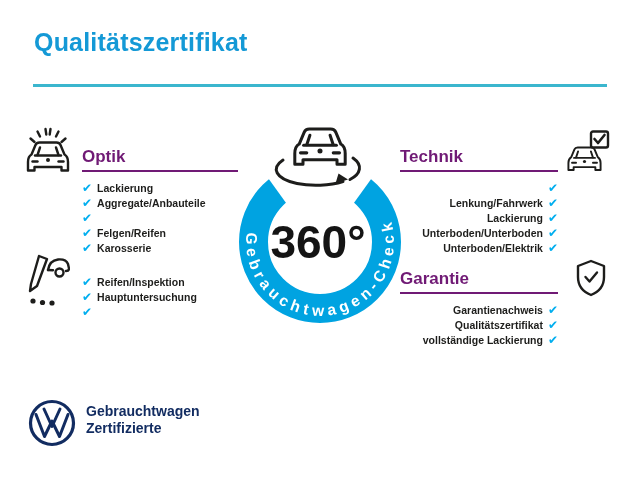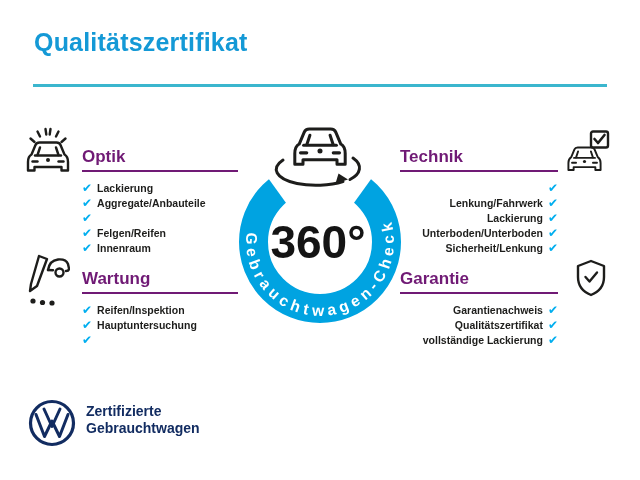--- a/index.html
+++ b/index.html
@@ -155,21 +155,21 @@
         </li>
       <li>
           <span class="chk">✔</span>
         </li>
       <li>
           <span class="chk">✔</span>
           <span>Felgen/Reifen</span>
         </li>
       <li>
           <span class="chk">✔</span>
-          <span>Innenraum</span>
+          <span>Karosserie</span>
         </li>
     </ul>
   </section>
 
   <section class="panel right" style="top:144px">
     <h2>Technik</h2>
     <ul>
       <li>
           <span class="chk">✔</span>
         </li>
@@ -180,27 +180,26 @@
       <li>
           <span class="chk">✔</span>
           <span>Lackierung</span>
         </li>
       <li>
           <span class="chk">✔</span>
           <span>Unterboden/Unterboden</span>
         </li>
       <li>
           <span class="chk">✔</span>
-          <span>Sicherheit/Lenkung</span>
+          <span>Unterboden/Elektrik</span>
         </li>
     </ul>
   </section>
 
   <section class="panel left" style="top:266px">
-    <h2>Wartung</h2>
     <ul>
       <li>
           <span class="chk">✔</span>
           <span>Reifen/Inspektion</span>
         </li>
       <li>
           <span class="chk">✔</span>
           <span>Hauptuntersuchung</span>
         </li>
       <li>
@@ -230,17 +229,17 @@
   <div class="icon" id="vw-logo" style="color:#122c61">
     <svg width="50" height="50" viewBox="0 0 50 50">
       <g fill="none" stroke="currentColor" stroke-linecap="round" stroke-linejoin="round">
         <circle cx="25" cy="25" r="21.5" stroke-width="3.2"></circle>
         <path d="M17 11 L25 28.5 L33 11" stroke-width="3"></path>
         <path d="M9 16.5 L17.5 38.5 L25 23 L32.5 38.5 L41 16.5" stroke-width="3"></path>
       </g>
     </svg>
   </div>
   <div class="footer-text">
+    <div>Gebrauchtwagen</div>
     <div>Zertifizierte</div>
-    <div>Gebrauchtwagen</div>
   </div>
 
 </div>
 
 </body></html>

